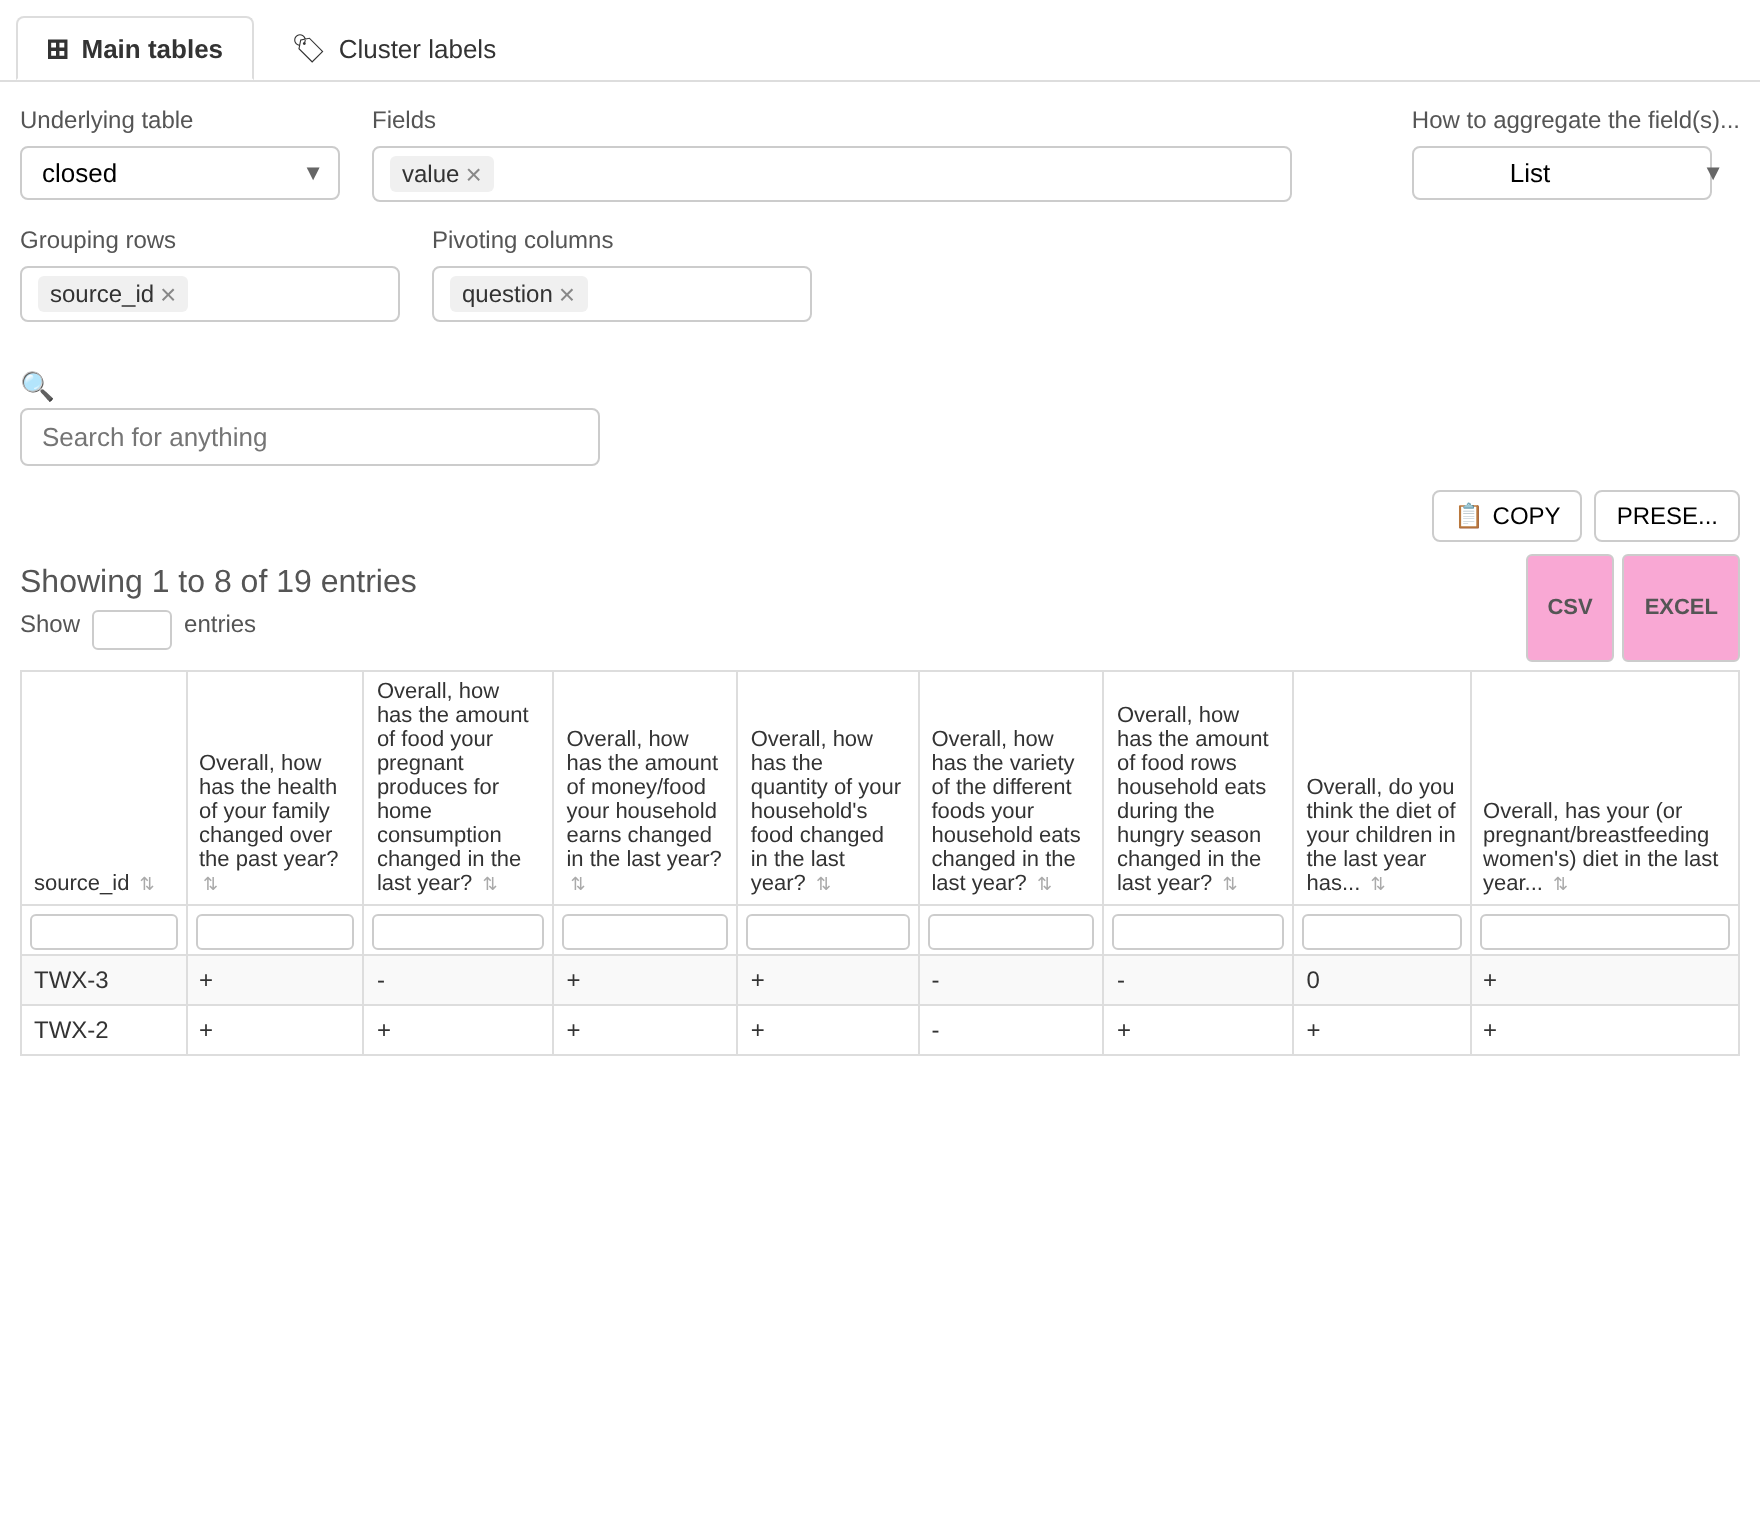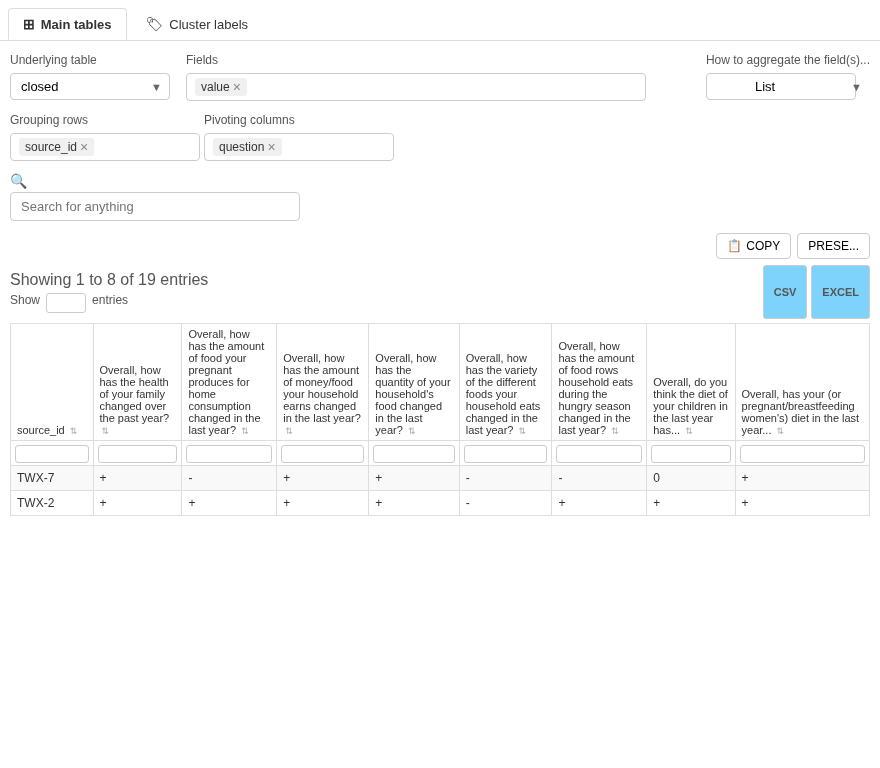--- a/index.html
+++ b/index.html
@@ -99,22 +99,22 @@
     .agg-select-wrapper select {
       min-width: 150px;
       padding-left: 48px;
     }
     .control-group-right {
       margin-left: auto;
     }
 
     .grouping-row {
       display: flex;
-      gap: 4px;
-      margin-bottom: 0;
+      gap: 16px;
+      margin-bottom: 12px;
     }
     .grouping-tag-input {
       min-width: 190px;
     }
     .pivot-tag-input {
       min-width: 190px;
     }
 
     .search-section {
       padding: 4px 10px 8px 10px;
@@ -169,21 +169,21 @@
       font-size: 12px;
       text-align: center;
     }
     .export-btns {
       display: flex; gap: 4px;
     }
     .export-btn {
       padding: 20px 10px;
       border: 1px solid #ccc;
       border-radius: 3px;
-      background: #7dd3fc;
+      background: #f9a8d4;
       font-size: 11px;
       cursor: pointer;
       font-weight: 600;
       color: #555;
       text-align: center;
     }
 
     .data-table-wrapper {
       overflow-x: auto;
       padding: 0 10px;
@@ -403,21 +403,21 @@
           <th>
             <input class="filter-input" type="text" style="">
           </th>
           <th>
             <input class="filter-input" type="text" style="">
           </th>
         </tr>
       </thead>
       <tbody id="table-body">
       <tr>
-            <td>TWX-7</td>
+            <td>TWX-3</td>
             <td>+</td>
             <td>-</td>
             <td>+</td>
             <td>+</td>
             <td>-</td>
             <td>-</td>
             <td>0</td>
             <td>+</td>
           </tr>
           <tr>

